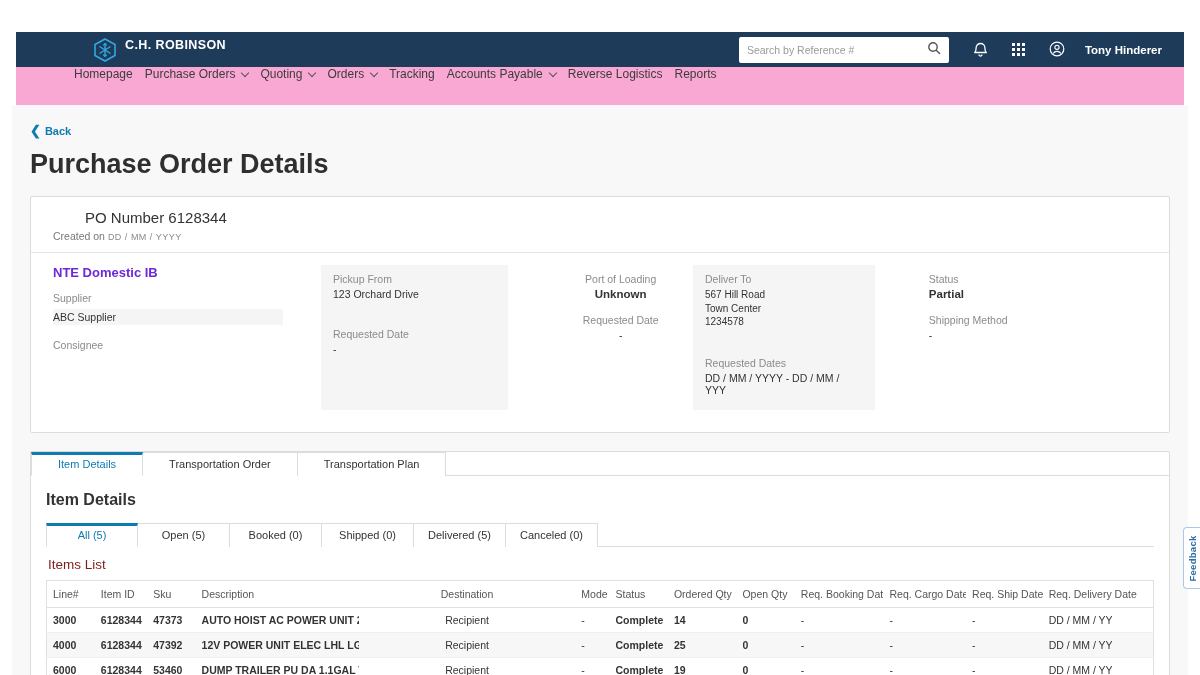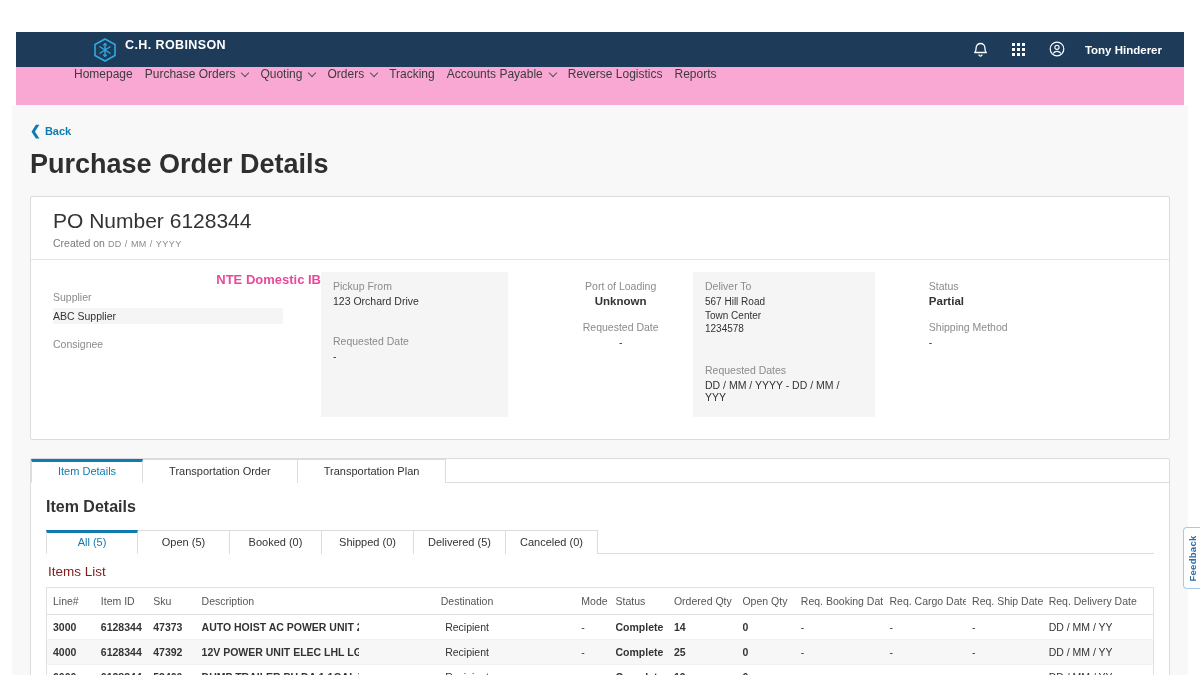--- a/index.html
+++ b/index.html
@@ -41,34 +41,34 @@
   .back-link { color:#0e7cb0; font-size:11px; font-weight:bold; text-decoration:none;
     display:inline-flex; align-items:center; gap:4px; cursor:pointer; background:none; border:none;
     font-family:"Liberation Sans", sans-serif; }
   .back-chev { font-size:13px; line-height:10px; }
   h1 { font-size:27px; font-weight:bold; color:#2f2f2f; margin:10px 0 16px; }
 
   .card { background:#fff; border:1px solid #dcdcdc; border-radius:2px; }
 
   
   .po-head { padding:12px 22px 10px; }
-  .po-number { font-size:21px; color:#333; }
+  .po-number { font-size:15px; color:#333;margin-left:32px; }
   .po-created { font-size:10.5px; color:#7a7a7a; margin-top:4px; }
   .po-created .dt { font-size:9px; letter-spacing:.5px; color:#8a8a8a; }
   .po-divider { border-top:1px solid #e4e4e4; }
   .po-grid { display:grid; grid-template-columns:24.5% 19.5% 14.5% 19% 22.5%;
     padding:12px 22px 22px; }
   .fld-label { font-size:10.5px; color:#8b8b8b; margin-bottom:3px; }
   .fld-value { font-size:10.5px; color:#333; }
   .fld-value.bold { font-weight:bold; font-size:11.5px; }
   .fld-gap { height:14px; }
   .shaded { background:#f5f5f5; }
   .col-pad { padding:8px 12px 14px; margin-right:26px; }
   .val-chip { display:inline-block; padding:2px 6px 2px 0; min-width:230px; }
-  .type-title { font-size:13px; font-weight:bold; color:#ec4899; margin-bottom:4px;text-align:right; }
+  .type-title { font-size:13px; font-weight:bold; color:#6d28d9; margin-bottom:12px; }
   .addr-line { font-size:10px; color:#333; line-height:1.35; }
 
   
   .tabbar { display:flex; border-bottom:1px solid #dcdcdc; }
   .tab { padding:5px 26px; font-size:11px; color:#333; background:#fff;
     border:1px solid #dcdcdc; border-bottom:none; margin-bottom:-1px; cursor:pointer;
     font-family:"Liberation Sans", sans-serif; }
   .tab + .tab { border-left:none; }
   .tab.active { color:#0e7cb0; border-top:3px solid #0e7cb0; padding-top:3px;
     border-bottom:1px solid #fff; }
@@ -123,20 +123,29 @@
       <span>
         <svg width="22" height="24" viewBox="0 0 22 24" fill="none">
           <path d="M11 1 L21 6.5 V17.5 L11 23 L1 17.5 V6.5 Z" stroke="#2fa9e1" stroke-width="1.6"></path>
           <path d="M11 5.5 V18.5 M5.5 8.5 L16.5 15.5 M16.5 8.5 L5.5 15.5" stroke="#2fa9e1" stroke-width="1.4"></path>
           <path d="M11 5.5 l-1.8 1.8 M11 5.5 l1.8 1.8 M11 18.5 l-1.8-1.8 M11 18.5 l1.8-1.8" stroke="#2fa9e1" stroke-width="1.2"></path>
         </svg>
       </span>
       <span class="brand-name">C.H. ROBINSON</span>
     </div>
     <div class="topbar-right">
+      <div class="searchbox">
+        <input type="text" placeholder="Search by Reference #" style="">
+        <span>
+          <svg width="14" height="14" viewBox="0 0 14 14" fill="none">
+            <circle cx="6" cy="6" r="4.2" stroke="#555" stroke-width="1.4"></circle>
+            <path d="M9.2 9.2 L12.6 12.6" stroke="#555" stroke-width="1.4" stroke-linecap="round"></path>
+          </svg>
+        </span>
+      </div>
       <button class="icon-btn">
         <svg width="15" height="16" viewBox="0 0 15 16" fill="none">
           <path d="M7.5 1.5 a4.4 4.4 0 0 1 4.4 4.4 c0 3.4 1.4 4.6 1.4 4.6 H1.7 c0 0 1.4-1.2 1.4-4.6 A4.4 4.4 0 0 1 7.5 1.5 Z" stroke="#fff" stroke-width="1.3" stroke-linejoin="round"></path>
           <path d="M6 13 a1.6 1.6 0 0 0 3 0" stroke="#fff" stroke-width="1.3" stroke-linecap="round"></path>
         </svg>
       </button>
       <button class="icon-btn">
         <span class="grid-icon">
             <i></i>
             <i></i>

